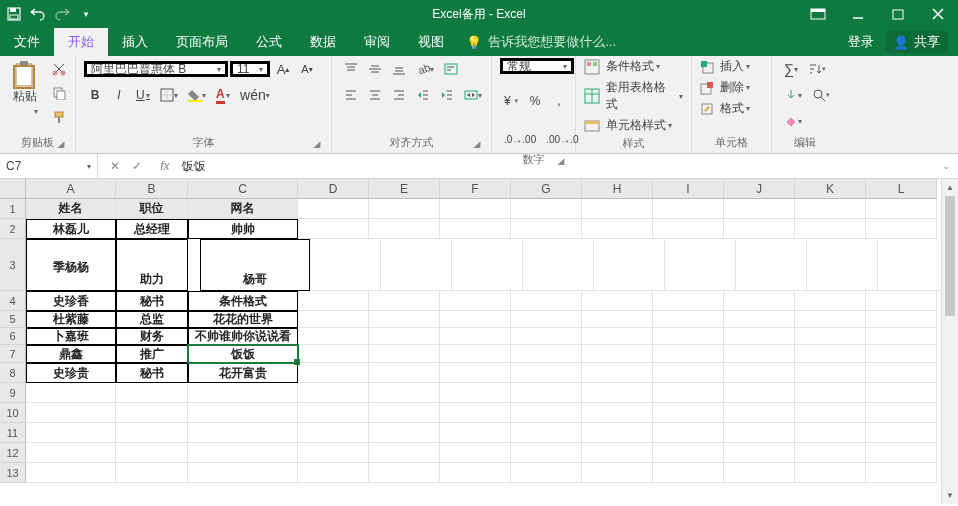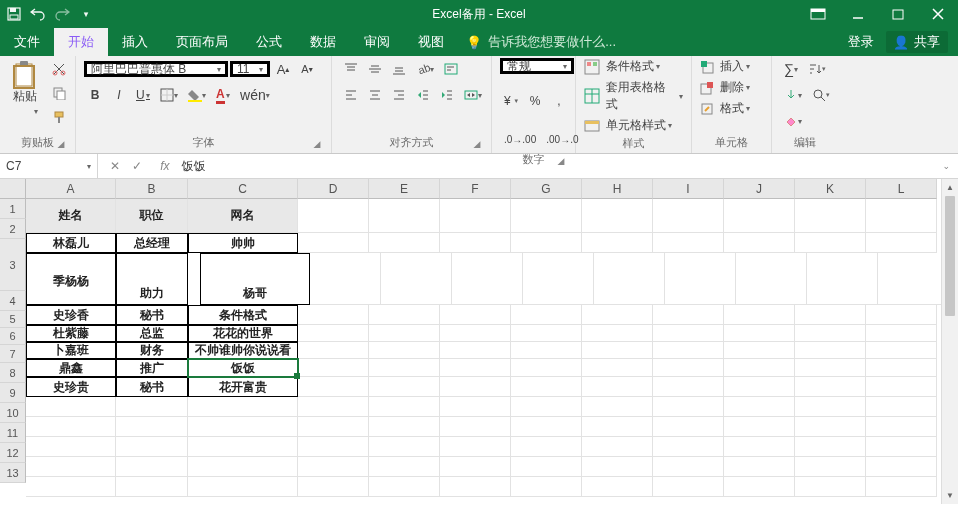--- a/index.html
+++ b/index.html
@@ -471,21 +471,21 @@
           <div class="rh" style="height: 17px;">6</div>
           <div class="rh" style="height: 18px;">7</div>
           <div class="rh" style="height: 20px;">8</div>
           <div class="rh" style="height: 20px;">9</div>
           <div class="rh" style="height: 20px;">10</div>
           <div class="rh" style="height: 20px;">11</div>
           <div class="rh" style="height: 20px;">12</div>
           <div class="rh" style="height: 20px;">13</div>
         </div>
       <div class="cells" id="cells">
-          <div class="cell-row" style="height: 34px;">
+          <div class="cell-row" style="height: 20px;">
             <div class="cell wA hdr-cell bold">姓名</div>
             <div class="cell wB hdr-cell bold">职位</div>
             <div class="cell wC hdr-cell bold">网名</div>
             <div class="cell "></div>
             <div class="cell "></div>
             <div class="cell "></div>
             <div class="cell "></div>
             <div class="cell "></div>
             <div class="cell "></div>
             <div class="cell "></div>

